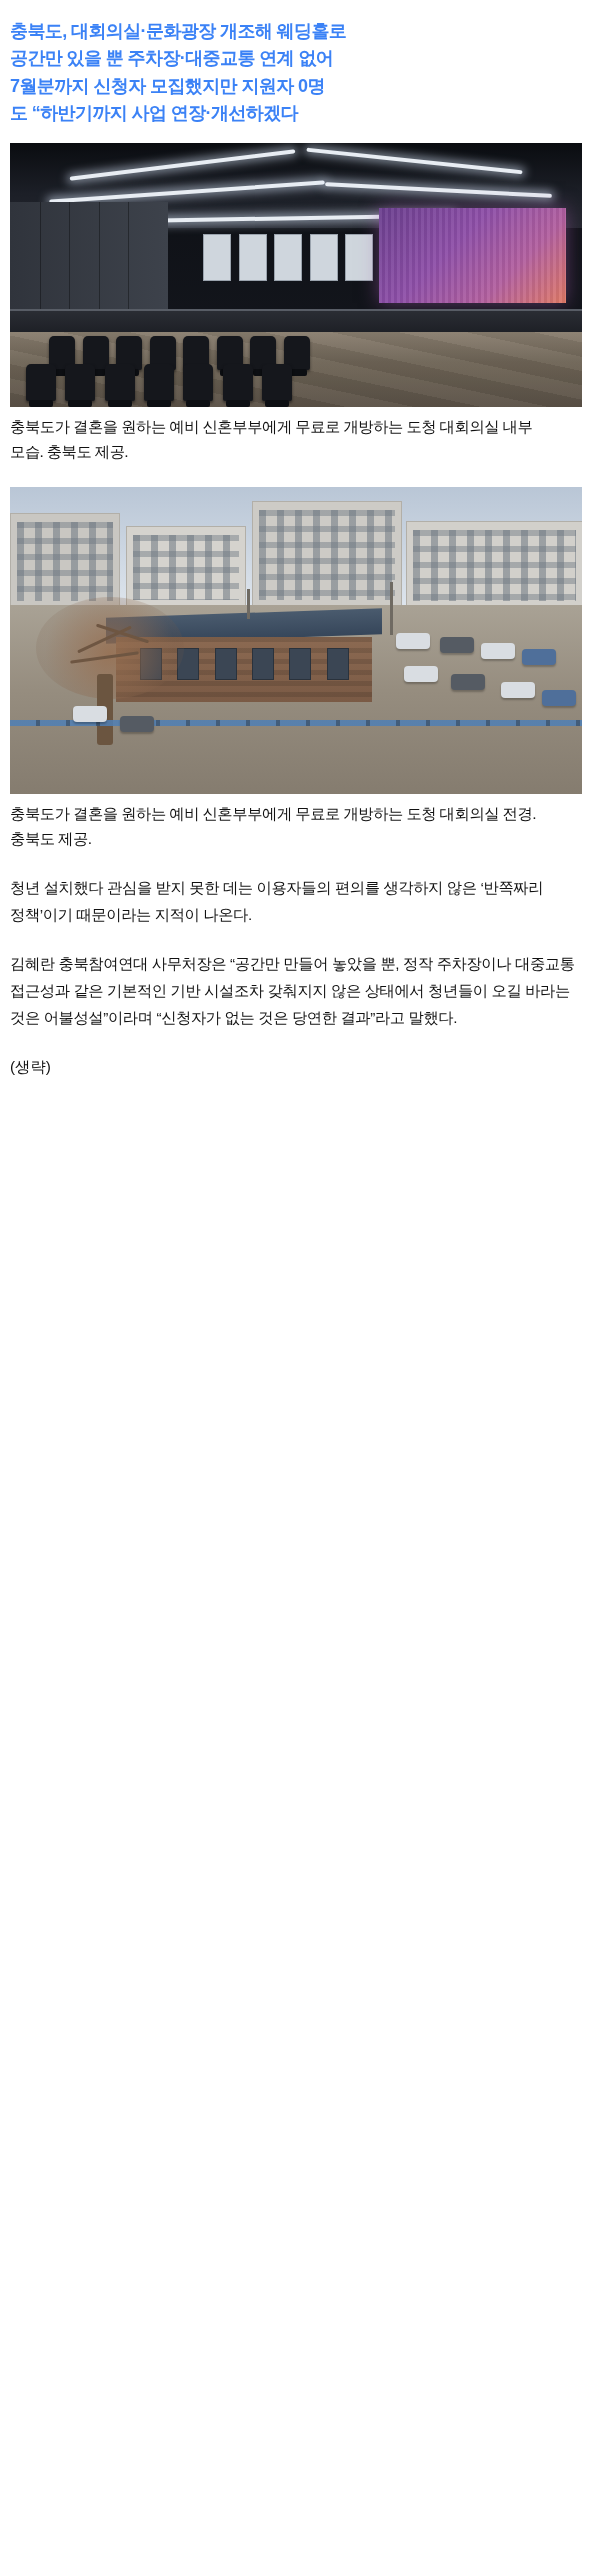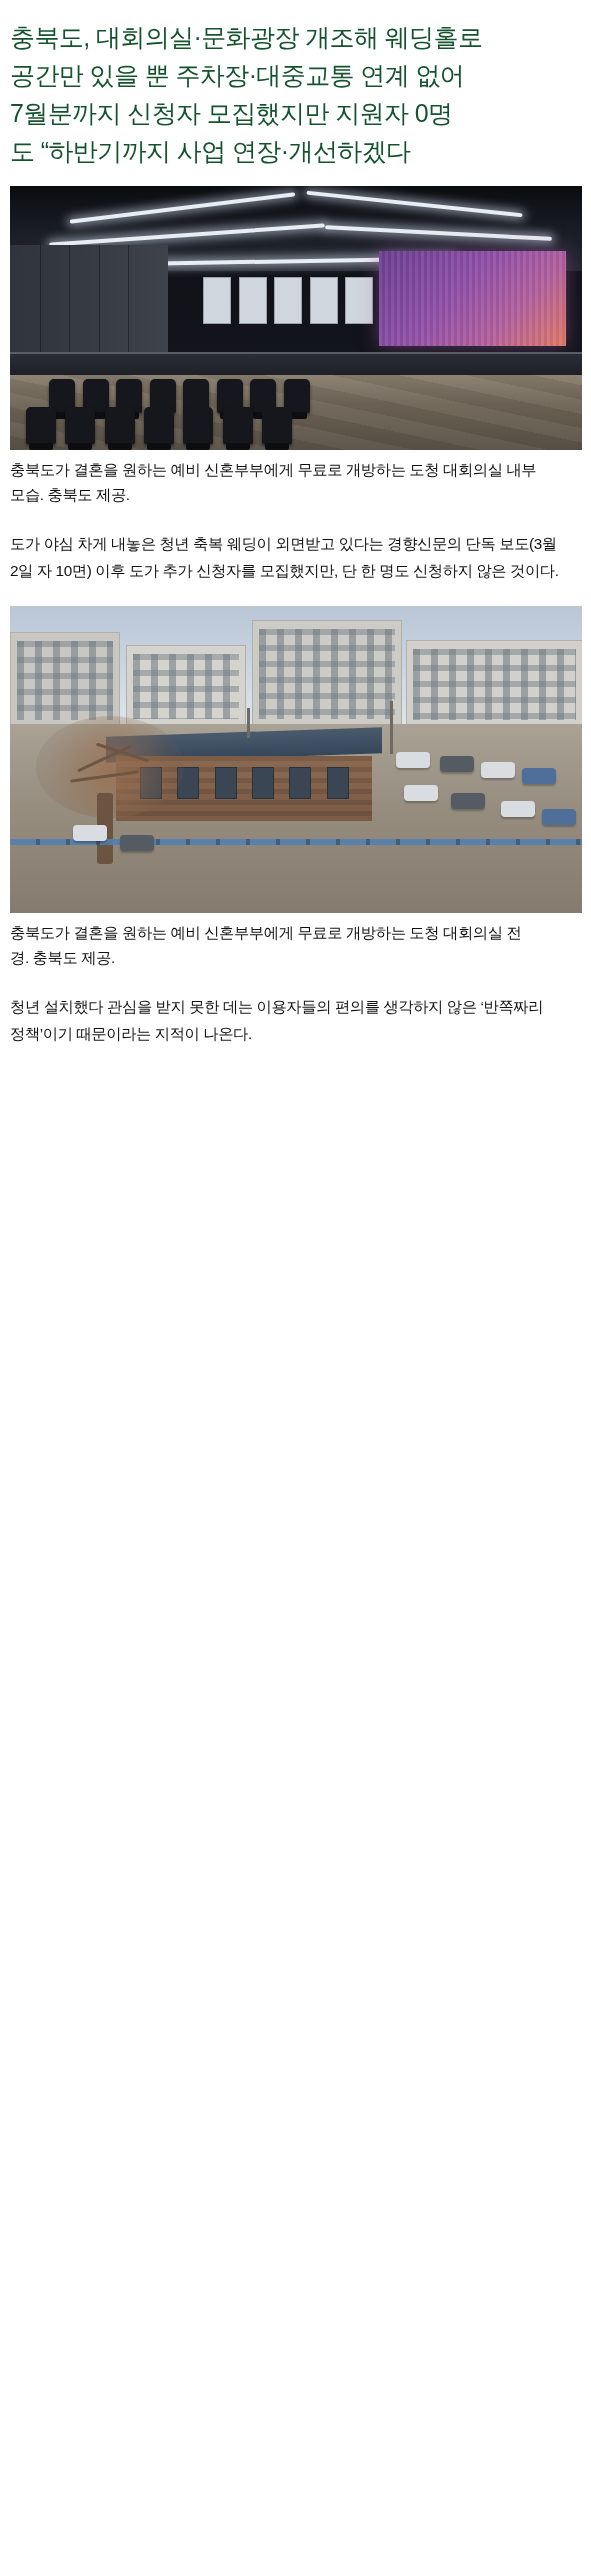--- a/index.html
+++ b/index.html
@@ -12,31 +12,32 @@
     font-family: "Liberation Sans", sans-serif;
     color: #111111;
     -webkit-font-smoothing: antialiased;
   }
   .page {
     width: 591px;
     box-sizing: border-box;
     padding: 14px 10px 30px 10px;
   }
   .headline {
-    font-size: 25px;
-    font-weight: normal;
+    font-size: 18px;
+    font-weight: bold;
     line-height: 1.52;
     letter-spacing: -0.6px;
-    color: #14532d;
+    color: #3b82f6;
     margin: 4px 0 16px 0;
     white-space: pre-line;
   }
   .figure {
     margin: 0 0 6px 0;
     width: 528px;
+    font-family: Liberation Serif, serif;
   }
   .photo {
     width: 572px;
     display: block;
     position: relative;
     overflow: hidden;
   }
   .caption {
     font-size: 15.3px;
     line-height: 1.62;
@@ -253,21 +254,20 @@
         <div class="chair" style="left:95px"></div>
         <div class="chair" style="left:134px"></div>
         <div class="chair" style="left:173px"></div>
         <div class="chair" style="left:213px"></div>
         <div class="chair" style="left:252px"></div>
       </div>
     </div>
     <div class="caption">충북도가 결혼을 원하는 예비 신혼부부에게 무료로 개방하는 도청 대회의실 내부 모습. 충북도 제공.</div>
   </div>
 
-  <p class="body-text">도가 야심 차게 내놓은 청년 축복 웨딩이 외면받고 있다는 경향신문의 단독 보도(3월 2일 자 10면) 이후 도가 추가 신청자를 모집했지만, 단 한 명도 신청하지 않은 것이다.</p>
 
   <div class="figure">
     <div class="photo exterior">
       <div class="sky"></div>
       <div class="bg-building bgb1"></div>
       <div class="bg-building bgb2"></div>
       <div class="bg-building bgb3"></div>
       <div class="bg-building bgb4"></div>
       <div class="ground"></div>
       <div class="hall2">
@@ -298,16 +298,18 @@
       <div class="car blue" style="left:532px; top:203px;"></div>
       <div class="car" style="left:63px; top:219px;"></div>
       <div class="car dark" style="left:110px; top:229px;"></div>
       <div class="pole" style="left:380px; top:95px; height:53px;"></div>
       <div class="pole" style="left:237px; top:102px; height:30px;"></div>
     </div>
     <div class="caption">충북도가 결혼을 원하는 예비 신혼부부에게 무료로 개방하는 도청 대회의실 전경. 충북도 제공.</div>
   </div>
 
   <p class="body-text">청년 설치했다 관심을 받지 못한 데는 이용자들의 편의를 생각하지 않은 ‘반쪽짜리 정책’이기 때문이라는 지적이 나온다.</p>
-
+  <p class="body-text">김혜란 충북참여연대 사무처장은 “공간만 만들어 놓았을 뿐, 정작 주차장이나 대중교통 접근성과 같은 기본적인 기반 시설조차 갖춰지지 않은 상태에서 청년들이 오길 바라는 것은 어불성설”이라며 “신청자가 없는 것은 당연한 결과”라고 말했다.</p>
+
+  <p class="ellipsis">(생략)</p>
 
 </div>
 
 
 </body></html>

